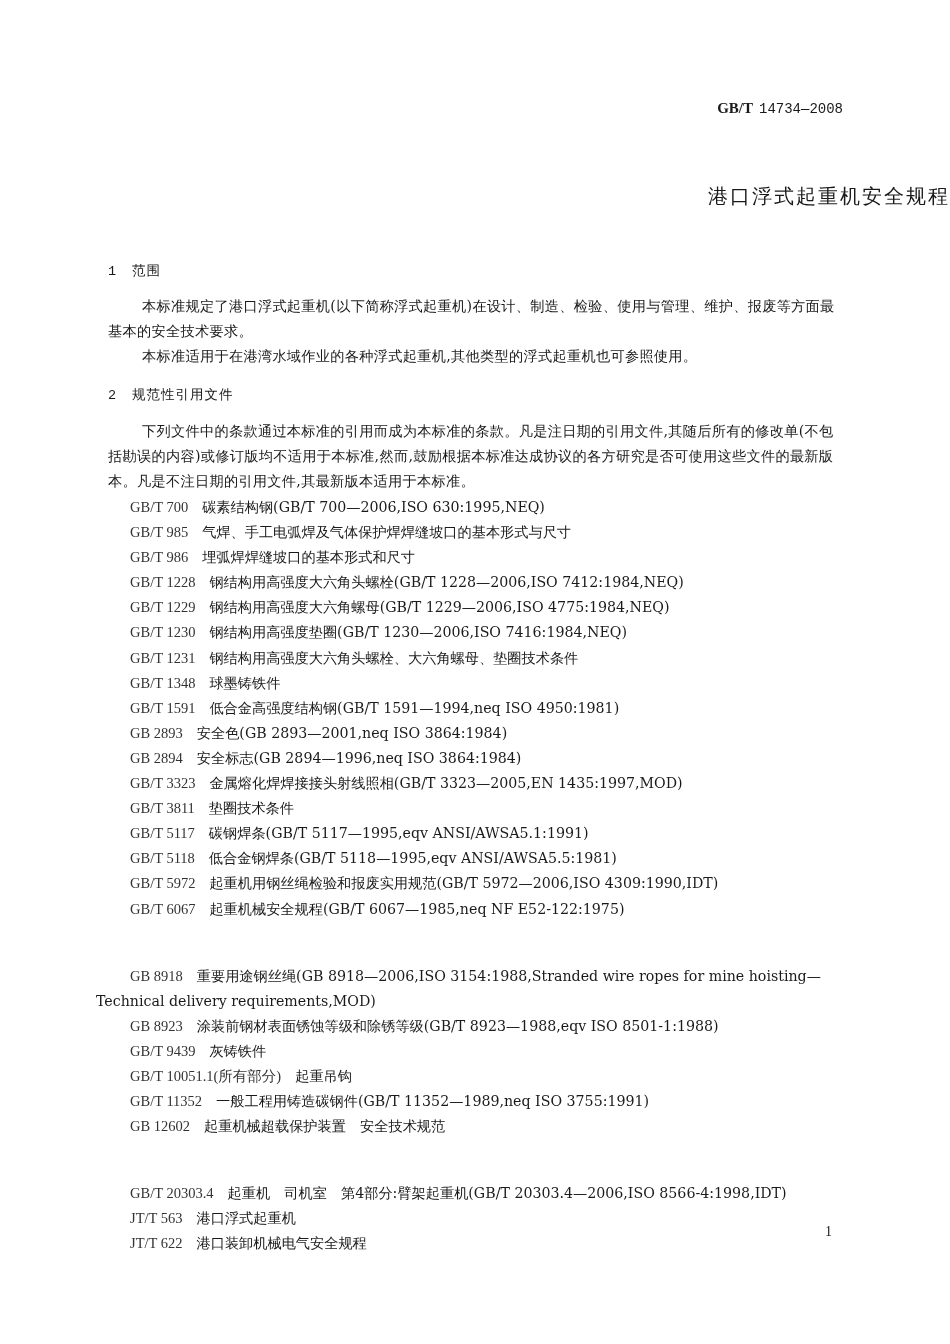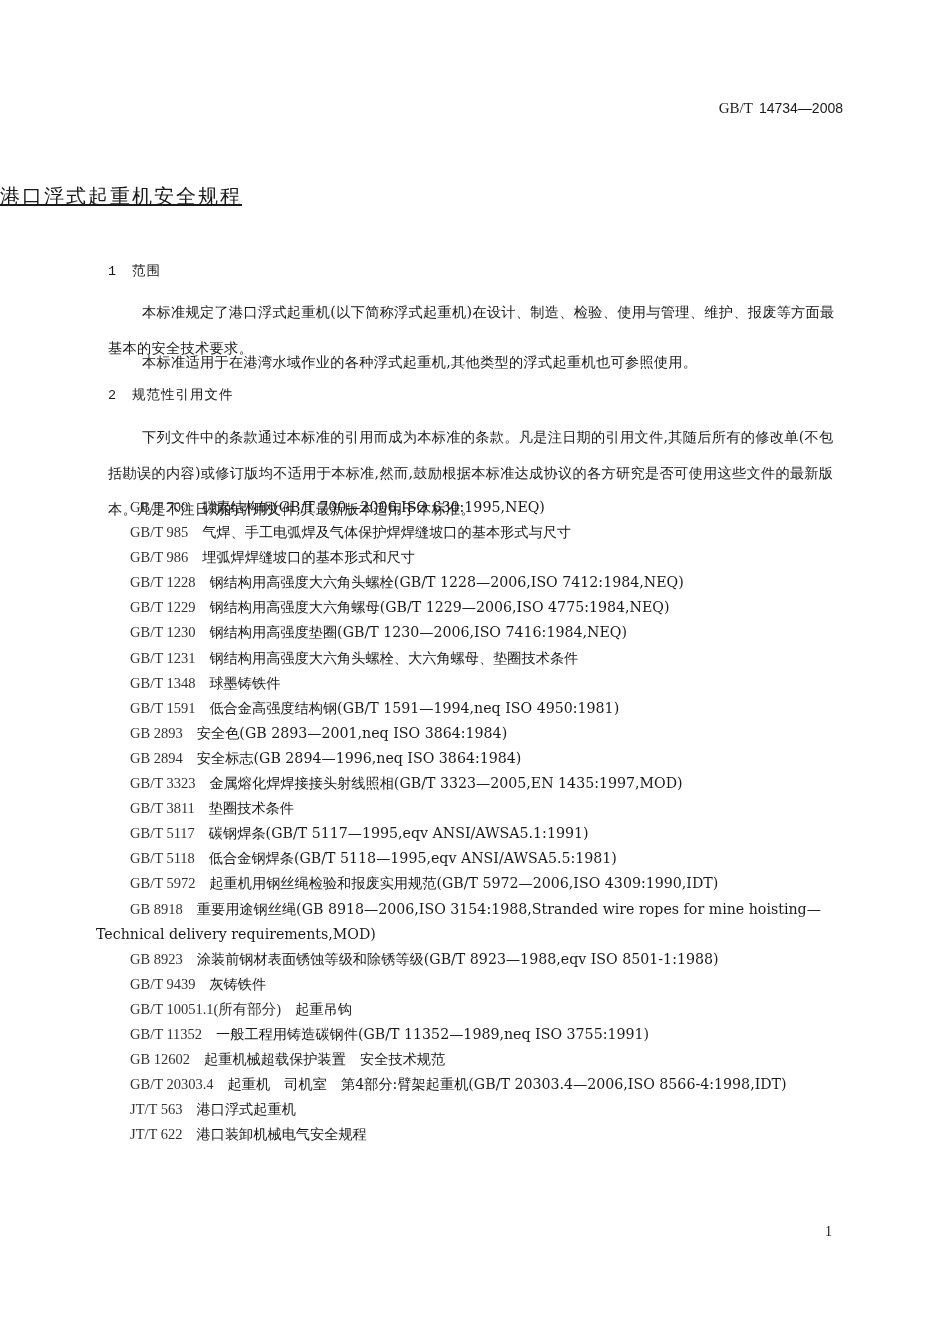--- a/index.html
+++ b/index.html
@@ -1,29 +1,29 @@
 <!DOCTYPE html>
 <html><head>
 <meta charset="utf-8">
 <style>
   html, body { margin:0; padding:0; background:#ffffff; }
   body { width:950px; height:1344px; position:relative; overflow:hidden; color:#1a1a1a;
          font-family: "DejaVu Serif", "Liberation Serif", serif; }
   .std-code { position:absolute; top:100px; right:107px; font-size:14px; }
-  .std-code .prefix { font-family:"Liberation Serif", serif; font-weight:normal; font-size:15px; }
-  .std-code .num { font-family:Liberation Sans, sans-serif; font-size:14px; margin-left:6px; }
-  .title { position:absolute; top:183px; left:0; width:950px; text-align:left;
-           font-family:"DejaVu Sans", sans-serif; font-size:20px; letter-spacing:2px;text-decoration:underline; }
+  .std-code .prefix { font-family:"Liberation Serif", serif; font-weight:bold; font-size:15px; }
+  .std-code .num { font-family:Liberation Mono, monospace; font-size:14px; margin-left:6px; }
+  .title { position:absolute; top:183px; left:0; width:950px; text-align:right;
+           font-family:"DejaVu Sans", sans-serif; font-size:20px; letter-spacing:2px; }
   .sec-head { position:absolute; left:108px; font-family:Liberation Mono, monospace; font-size:13.5px; letter-spacing:1px; }
   .sec-head .n { display:inline-block; width:24px; }
-  .para { position:absolute; left:108px; width:736px; font-size:14.2px; line-height:36px; letter-spacing:0.3px; }
+  .para { position:absolute; left:108px; width:736px; font-size:14.2px; line-height:25px; letter-spacing:0.3px; }
   .indent { text-indent:34px; }
   .refs { position:absolute; left:96px; top:495px; width:736px; font-size:14.2px; line-height:25.1px; }
   .ref { padding-left:34px; }
-  .ref.wrap { padding-left:0; text-indent:34px; }
+  .ref.wrap { padding-left:0; text-indent:34px;margin-top:42px; }
   .ref .code { color:#333; margin-right:14px; font-family:"Liberation Serif", serif; font-size:14.5px; }
   .page-num { position:absolute; top:1224px; right:118px; font-family:"Liberation Serif", serif; font-size:14px; }
 </style>
 </head>
 <body>
 
 <div class="std-code">
   <span class="prefix">GB/T</span><span class="num">14734—2008</span>
 </div>
 
@@ -50,20 +50,21 @@
     <div class="ref"><span class="code">GB/T 1231</span><span>钢结构用高强度大六角头螺栓、大六角螺母、垫圈技术条件</span></div>
     <div class="ref"><span class="code">GB/T 1348</span><span>球墨铸铁件</span></div>
     <div class="ref"><span class="code">GB/T 1591</span><span>低合金高强度结构钢(GB/T 1591—1994,neq ISO 4950:1981)</span></div>
     <div class="ref"><span class="code">GB 2893</span><span>安全色(GB 2893—2001,neq ISO 3864:1984)</span></div>
     <div class="ref"><span class="code">GB 2894</span><span>安全标志(GB 2894—1996,neq ISO 3864:1984)</span></div>
     <div class="ref"><span class="code">GB/T 3323</span><span>金属熔化焊焊接接头射线照相(GB/T 3323—2005,EN 1435:1997,MOD)</span></div>
     <div class="ref"><span class="code">GB/T 3811</span><span>垫圈技术条件</span></div>
     <div class="ref"><span class="code">GB/T 5117</span><span>碳钢焊条(GB/T 5117—1995,eqv ANSI/AWSA5.1:1991)</span></div>
     <div class="ref"><span class="code">GB/T 5118</span><span>低合金钢焊条(GB/T 5118—1995,eqv ANSI/AWSA5.5:1981)</span></div>
     <div class="ref"><span class="code">GB/T 5972</span><span>起重机用钢丝绳检验和报废实用规范(GB/T 5972—2006,ISO 4309:1990,IDT)</span></div>
+    <div class="ref"><span class="code">GB/T 6067</span><span>起重机械安全规程(GB/T 6067—1985,neq NF E52-122:1975)</span></div>
     <div class="ref wrap"><span class="code">GB 8918</span><span>重要用途钢丝绳(GB 8918—2006,ISO 3154:1988,Stranded wire ropes for mine hoisting—Technical delivery requirements,MOD)</span></div>
     <div class="ref"><span class="code">GB 8923</span><span>涂装前钢材表面锈蚀等级和除锈等级(GB/T 8923—1988,eqv ISO 8501-1:1988)</span></div>
     <div class="ref"><span class="code">GB/T 9439</span><span>灰铸铁件</span></div>
     <div class="ref"><span class="code">GB/T 10051.1(所有部分)</span><span>起重吊钩</span></div>
     <div class="ref"><span class="code">GB/T 11352</span><span>一般工程用铸造碳钢件(GB/T 11352—1989,neq ISO 3755:1991)</span></div>
     <div class="ref"><span class="code">GB 12602</span><span>起重机械超载保护装置　安全技术规范</span></div>
     <div class="ref wrap"><span class="code">GB/T 20303.4</span><span>起重机　司机室　第4部分:臂架起重机(GB/T 20303.4—2006,ISO 8566-4:1998,IDT)</span></div>
     <div class="ref"><span class="code">JT/T 563</span><span>港口浮式起重机</span></div>
     <div class="ref"><span class="code">JT/T 622</span><span>港口装卸机械电气安全规程</span></div>
   </div>

